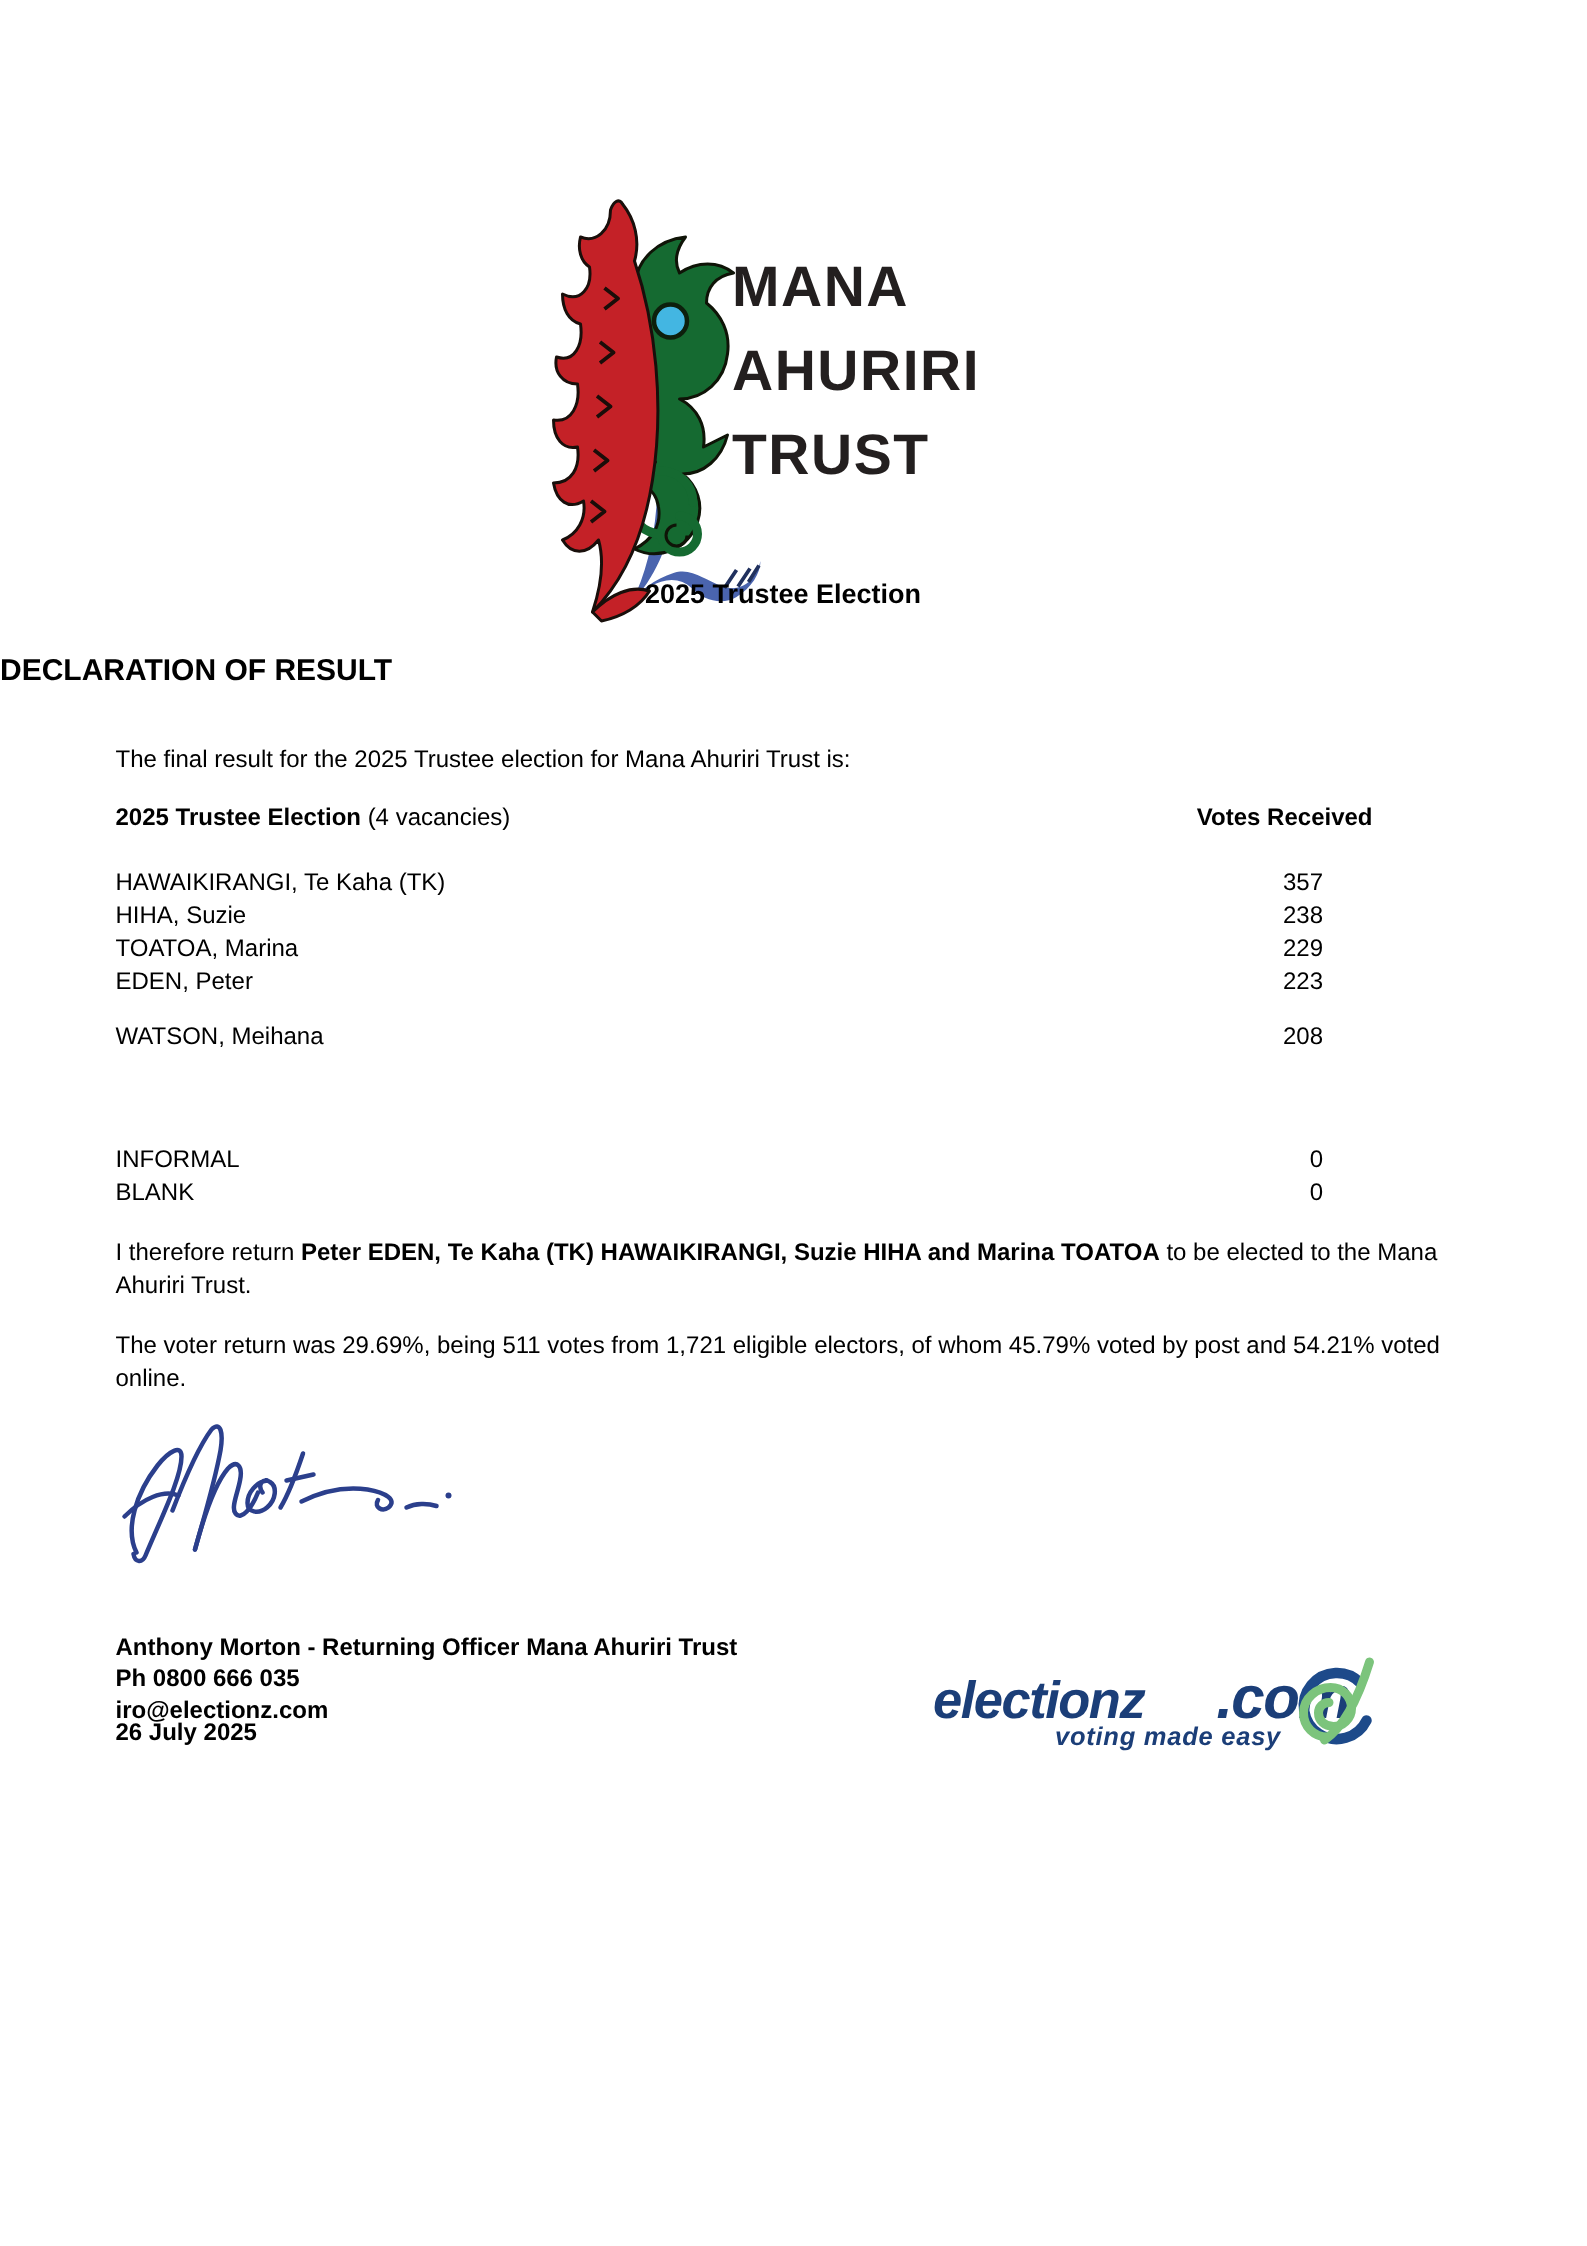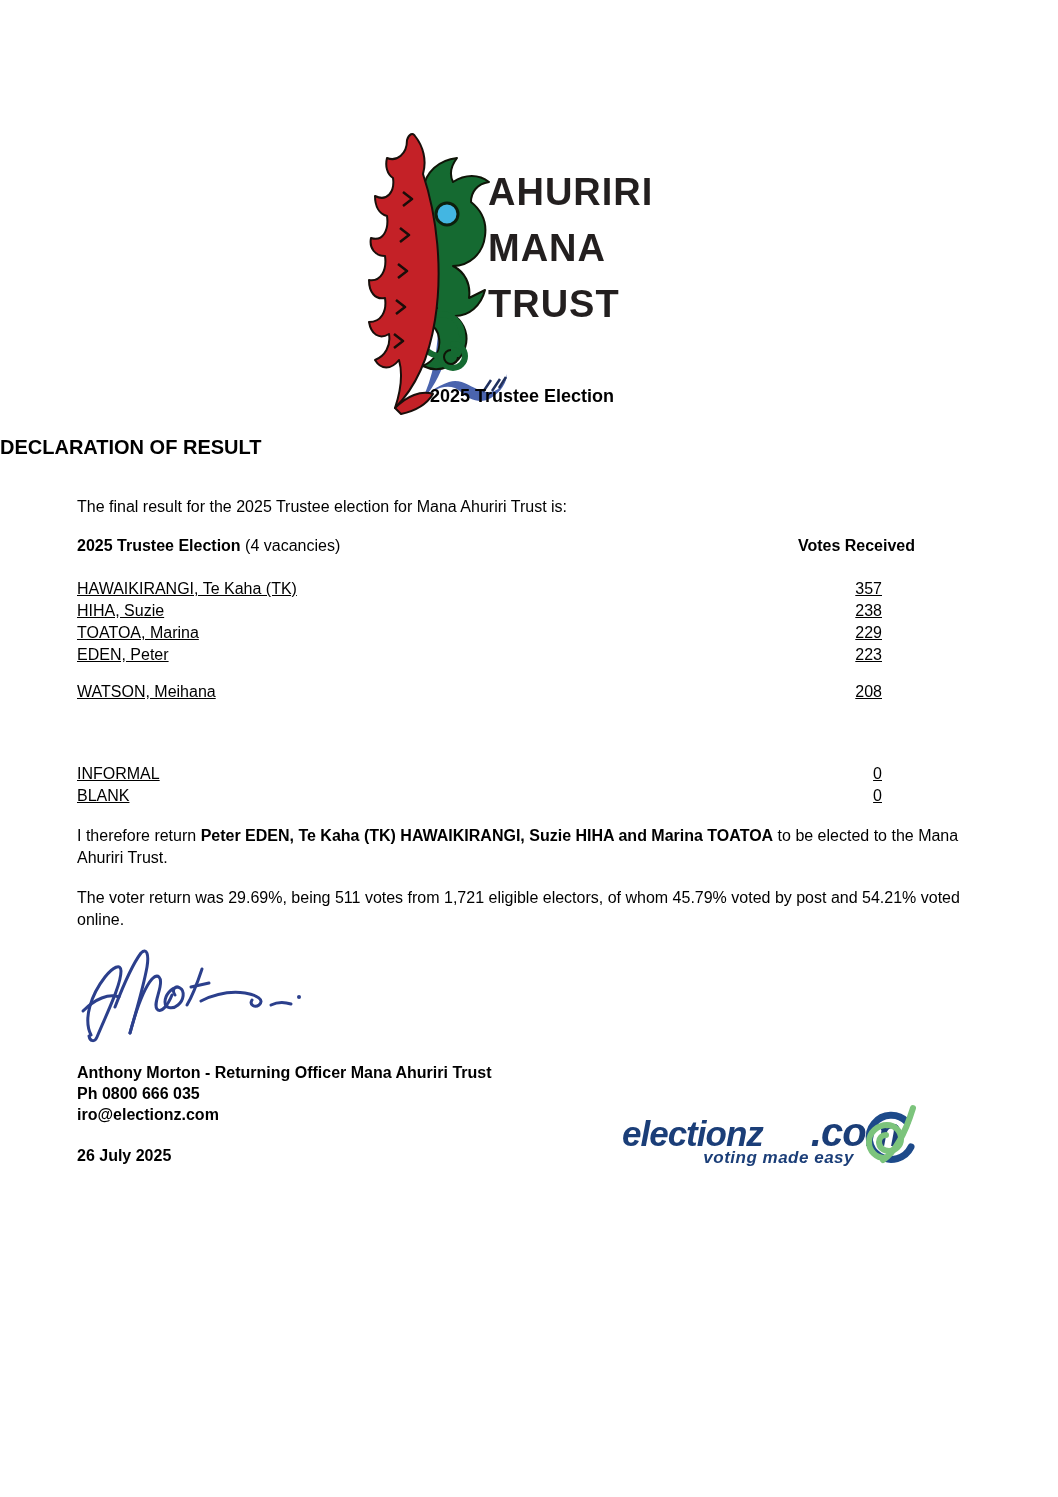--- a/index.html
+++ b/index.html
@@ -40,32 +40,32 @@
   .intro { top:496px; }
 
   .results-header { top:535px; width:883px; display:flex; line-height:22px; }
   .results-header .hleft { flex:1; }
   .results-header .hright { font-weight:bold; text-align:right; padding-right:45px; }
 
   .results-group { width:883px; }
   .g1 { top:578px; }
   .g2 { top:681px; }
   .g3 { top:763px; }
-  .results-row { display:flex; line-height:22px;text-decoration:underline; }
+  .results-row { display:flex; line-height:22px; }
   .cand { flex:1; }
   .votes { width:130px; text-align:right; padding-right:78px; }
 
   .declare-para { top:825px; }
   .return-para  { top:887px; }
 
   
   .signature-svg { left:75px; top:943px; }
 
   
-  .officer { top:1062px; font-weight:bold; line-height:21px; }
+  .officer { top:1088px; font-weight:bold; line-height:21px; }
   .docdate { top:1145px; font-weight:bold; line-height:21px; }
 
   
   .ez-logo { left:622px; top:1100px; width:300px; height:76px; }
   .ez-wordmark {
     position:absolute; left:0; top:10px;
     font-style:italic; color:#1b3e78; white-space:nowrap;
   }
   .ez-brand { font-size:35px; font-weight:bold; letter-spacing:-1px; }
   .ez-suffix { font-size:40px; font-weight:bold; letter-spacing:-1px;margin-left:48px; }
@@ -96,22 +96,22 @@
 
       <circle cx="80" cy="84" r="11" fill="#43b6e2" stroke="#0d1f0c" stroke-width="3"></circle>
 
       <path fill="#c42127" stroke="#190f0b" stroke-width="2" stroke-linejoin="round" d="M48,6 C56,16 60,30 56,44 C70,86 76,140 68,190 C62,228 48,258 28,278 C34,260 36,244 32,230 C24,240 14,240 8,230 C18,226 24,216 22,204 C12,210 4,204 2,192 C14,192 20,182 18,168 C8,170 2,162 2,150 C14,152 20,140 18,126 C8,126 2,118 4,108 C16,112 22,100 20,86 C12,84 8,76 8,66 C20,72 28,62 26,48 C20,44 18,36 20,28 C30,32 40,24 40,10 C42,4 46,2 48,6 Z"></path>
 
       <path fill="none" stroke="#1a0d09" stroke-width="2.5" stroke-linejoin="round" d="M36,62 l9,7 -9,7 M33,98 l9,7 -9,7 M31,134 l9,7 -9,7 M29,170 l9,7 -9,7 M27,204 l9,7 -9,7"></path>
 
       <path fill="#c42127" stroke="#190f0b" stroke-width="2" stroke-linejoin="round" d="M28,278 C40,266 54,260 66,264 C60,274 48,281 34,284 Z"></path>
     </svg>
     <div class="logo-text">
+      <div>MANA</div>
       <div>AHURIRI</div>
-      <div>MANA</div>
       <div>TRUST</div>
     </div>
   </div>
 
   <div class="abs subtitle">2025 Trustee Election</div>
   <div class="abs heading">DECLARATION OF RESULT</div>
 
   <p class="abs content-left para intro">The final result for the 2025 Trustee election for Mana Ahuriri Trust is:</p>
 
   <div class="abs content-left results-header">

